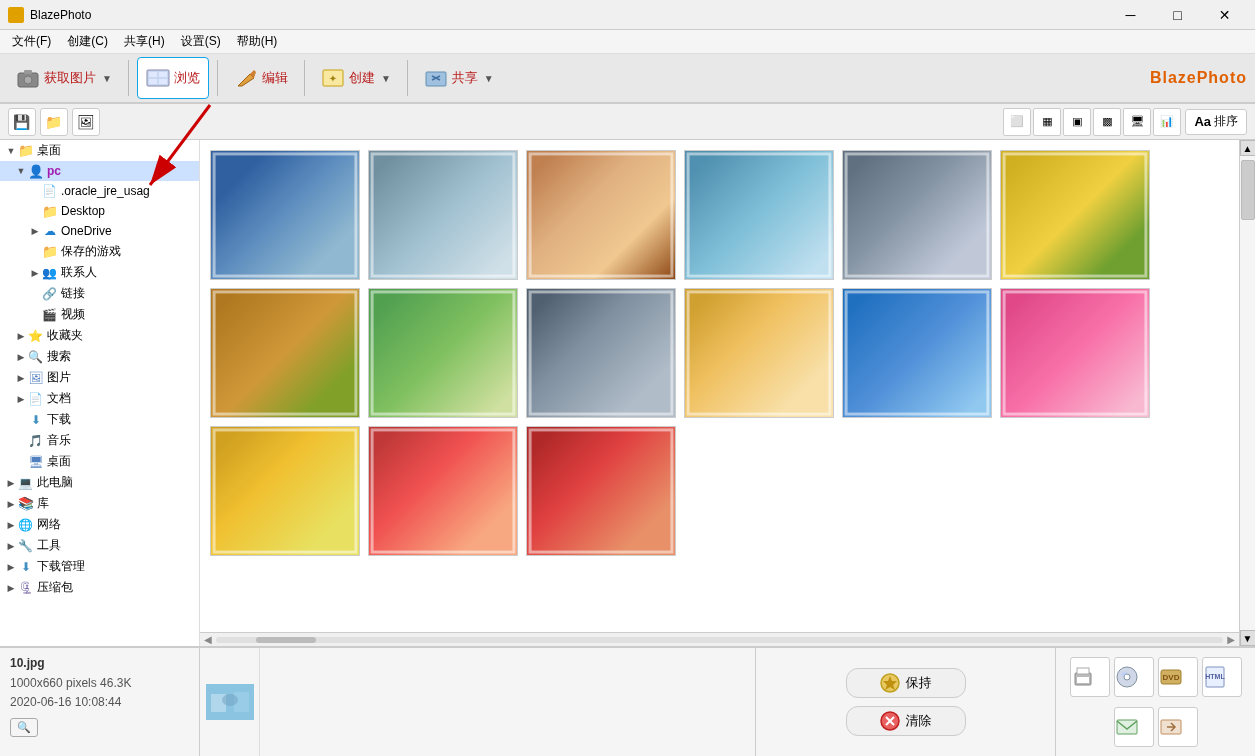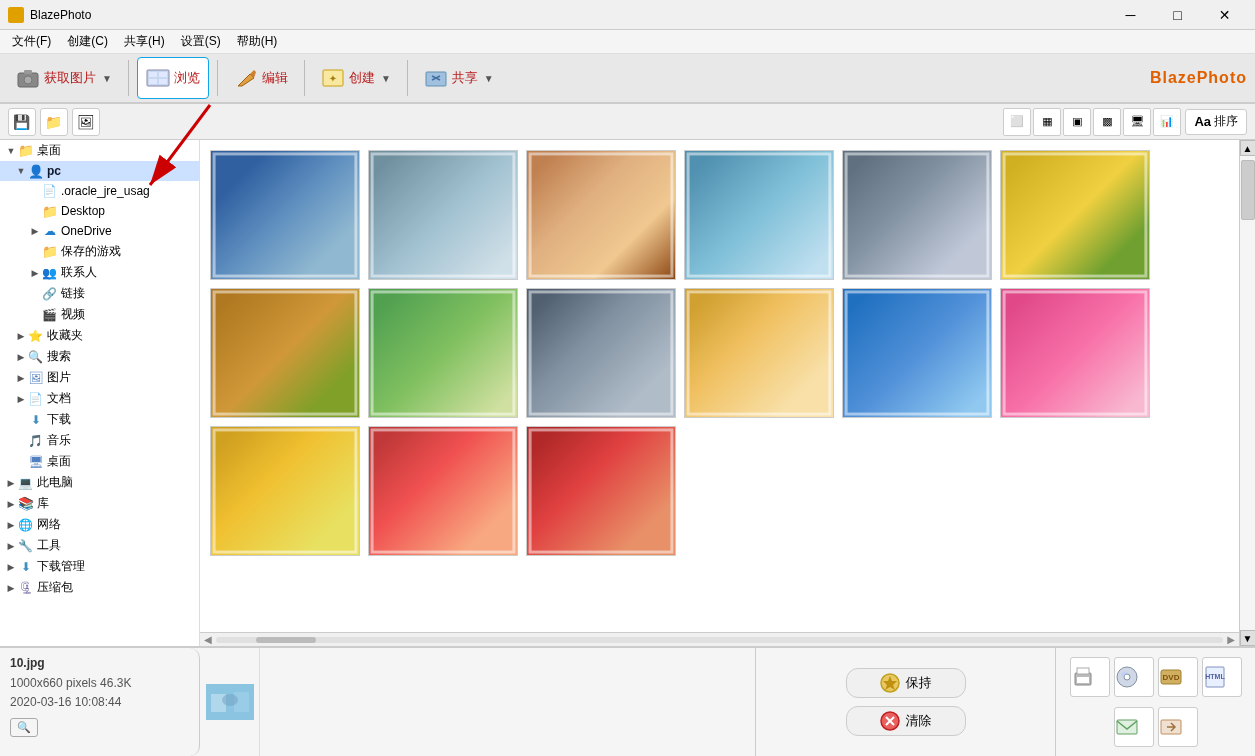--- a/index.html
+++ b/index.html
@@ -103,21 +103,20 @@
     }
     .gs-up, .gs-dn { width: 16px; height: 16px; background: #e0e0e0; border: 1px solid #bbb; cursor: pointer; display: flex; align-items: center; justify-content: center; font-size: 10px; }
     .gs-track { flex: 1; background: #f5f5f5; width: 100%; }
     .gs-thumb { width: 14px; height: 60px; background: #ccc; border: 1px solid #bbb; border-radius: 2px; margin: 0 auto; margin-top: 4px; }
 
     
     .bottom { display: flex; height: 110px; border-top: 2px solid #ccc; background: #f5f5f5; }
     .bottom-info {
       width: 200px; padding: 8px 10px; font-size: 12px; color: #333;
       border-right: 1px solid #ccc;
-      border-radius: 10px;
     }
     .bottom-info .filename { font-weight: bold; margin-bottom: 4px; }
     .bottom-info .meta { color: #555; line-height: 1.6; }
     .bottom-preview {
       width: 60px; display: flex; align-items: center; justify-content: center;
       border-right: 1px solid #ddd; padding: 4px;
     }
     .preview-thumb { width: 48px; height: 36px; background: #8bc; display: flex; align-items: center; justify-content: center; overflow: hidden; }
     .bottom-center { flex: 1; }
     .bottom-right {
@@ -268,21 +267,21 @@
 
     <div class="tree-item">
       <span class="tree-toggle">▼</span>
       <span class="tree-icon folder-icon-blue">📁</span>
       <span class="tree-label">桌面</span>
     </div>
 
     <div class="tree-item selected indent1">
       <span class="tree-toggle">▼</span>
       <span class="tree-icon" style="color:#4080e0;font-size:13px;">👤</span>
-      <span class="tree-label" style="font-weight:bold;color:#0f172a;">pc</span>
+      <span class="tree-label" style="font-weight:bold;color:#a21caf;">pc</span>
     </div>
 
     <div class="tree-item indent2">
       <span class="tree-toggle"> </span>
       <span class="tree-icon" style="font-size:12px;">📄</span>
       <span class="tree-label">.oracle_jre_usag</span>
     </div>
     <div class="tree-item indent2">
       <span class="tree-toggle"> </span>
       <span class="tree-icon folder-icon">📁</span>
@@ -478,21 +477,21 @@
     </div>
     <div class="gs-dn">▼</div>
   </div>
 </div>
 
 <div class="bottom">
 
   <div class="bottom-info">
     <div class="filename">10.jpg</div>
     <div class="meta">1000x660 pixels  46.3K</div>
-    <div class="meta">2020-03-16  10:08:44</div>
+    <div class="meta">2020-06-16  10:08:44</div>
     <div style="margin-top:6px;">
       <button style="background:none;border:1px solid #aaa;border-radius:3px;padding:2px 6px;cursor:pointer;font-size:11px;">🔍</button>
     </div>
   </div>
 
   <div class="bottom-preview">
     <div class="preview-thumb">
       <svg width="48" height="36" viewBox="0 0 48 36">
         <rect width="48" height="36" fill="#8bc4e0"></rect>
         <rect x="5" y="10" width="15" height="18" fill="#c0e0f0" opacity="0.7"></rect>

